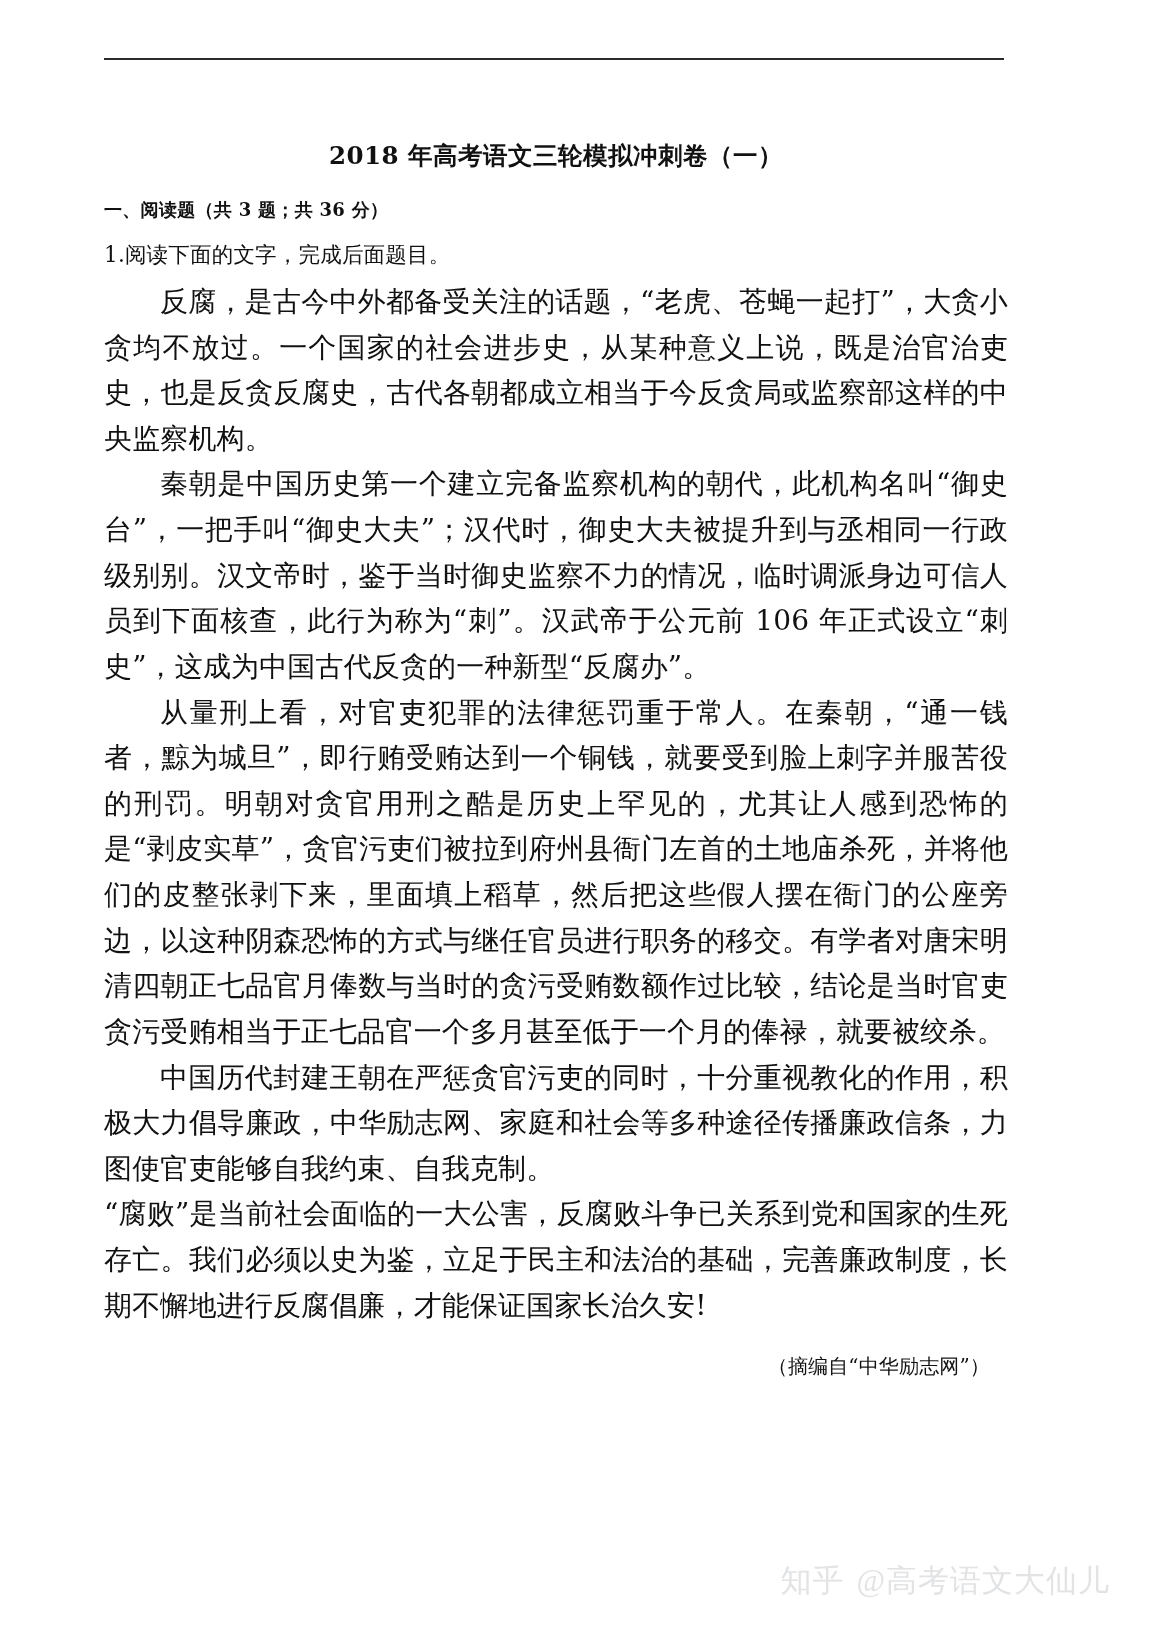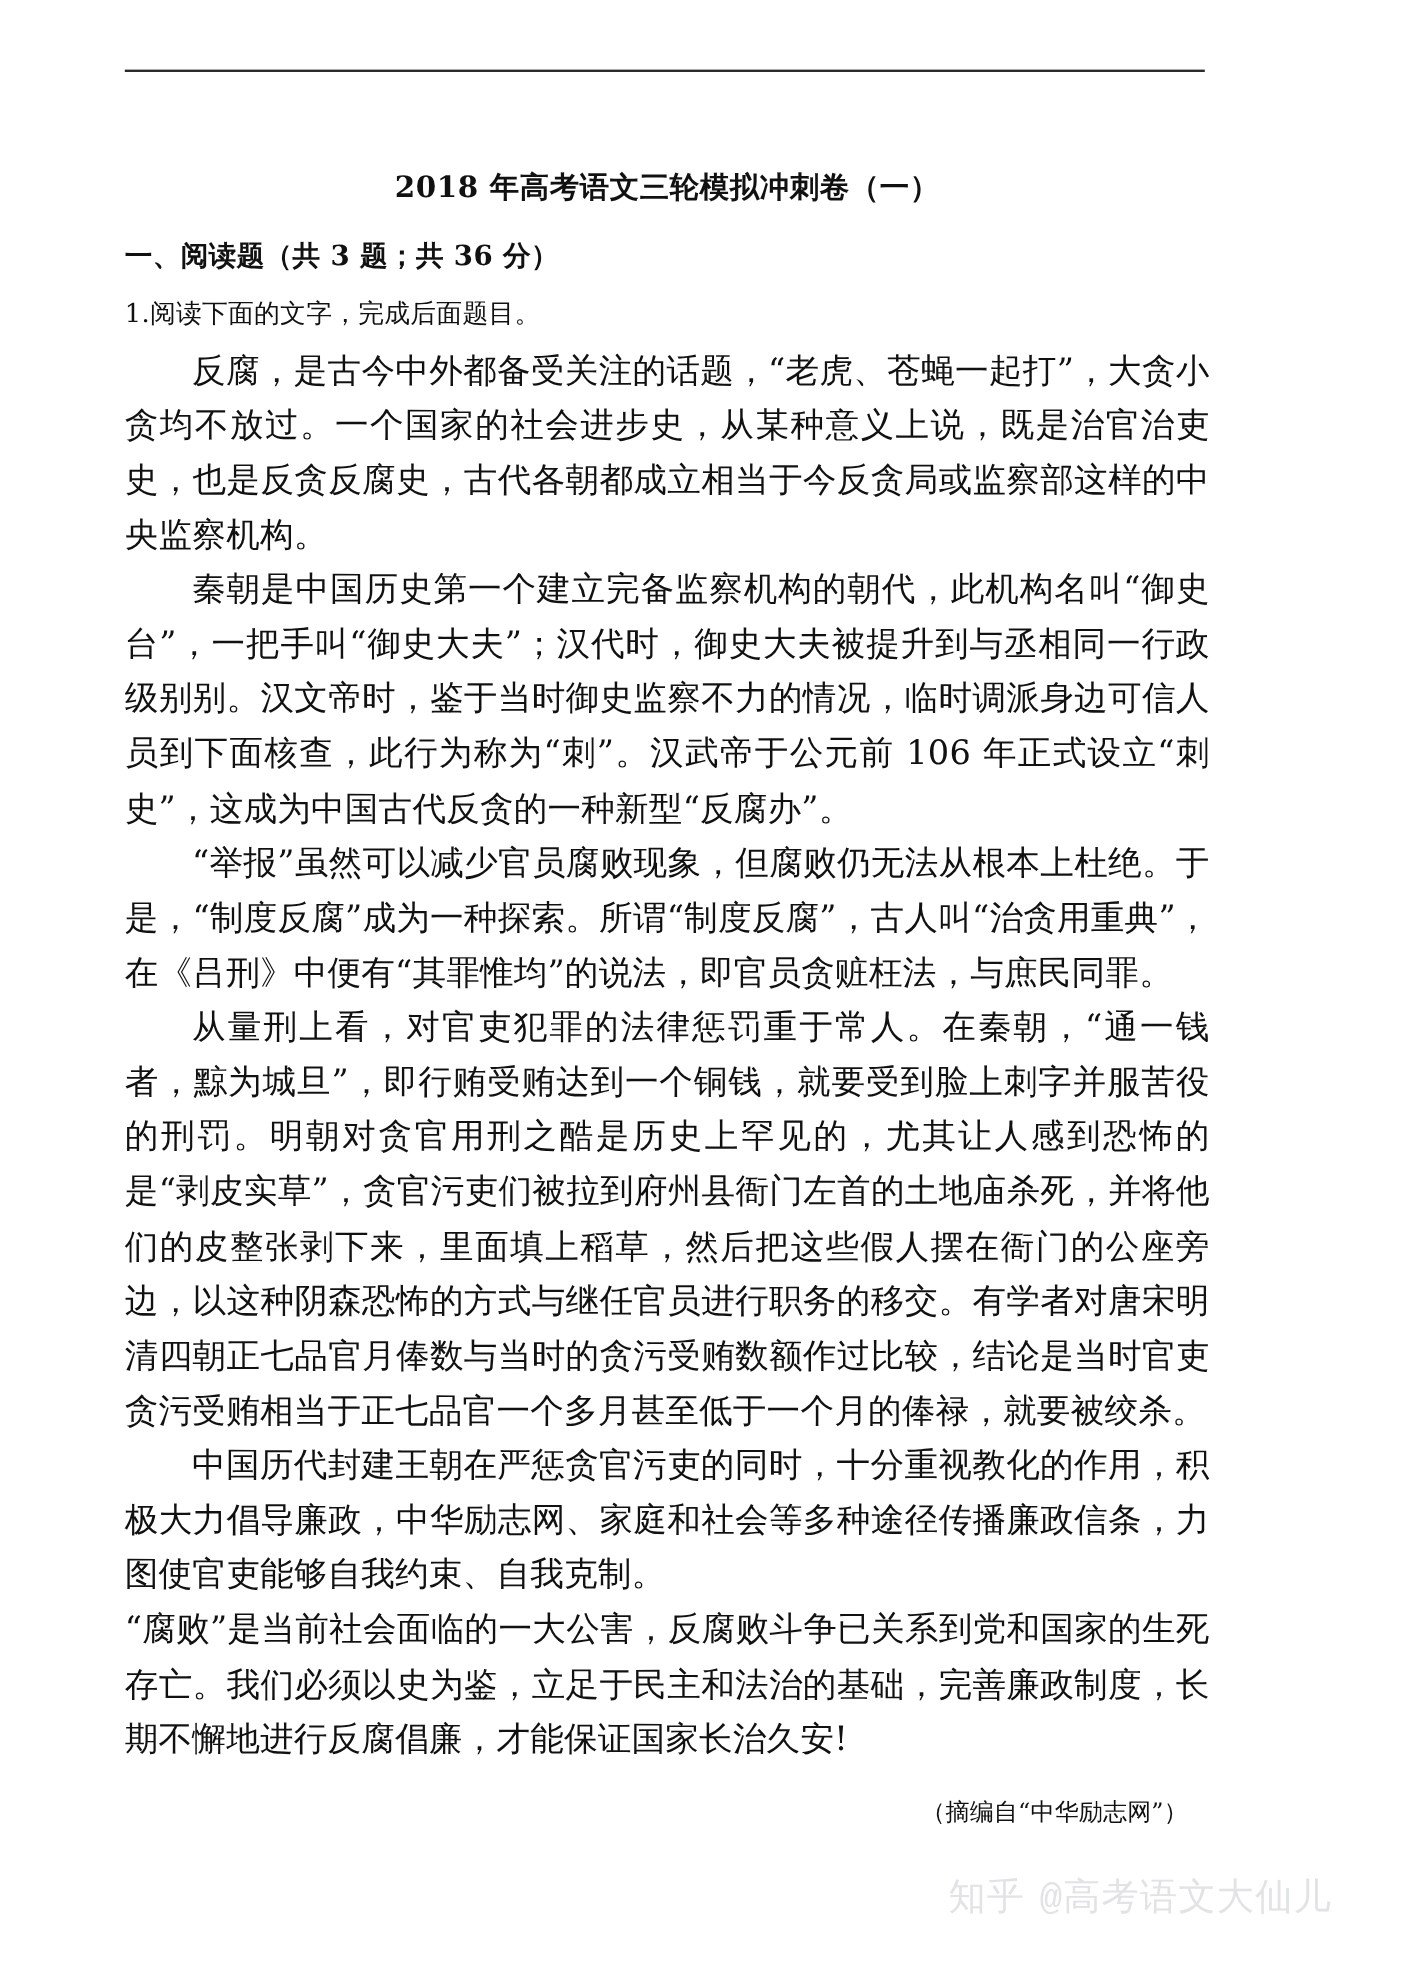--- a/index.html
+++ b/index.html
@@ -41,21 +41,21 @@
   .doc-title {
     text-align: center;
     font-size: 24.5px;
     font-weight: 700;
     letter-spacing: 0.5px;
     margin: 0 0 26px 0;
     line-height: 1.3;
     font-family: "DejaVu Serif", "Liberation Serif", serif;
   }
   .section-heading {
-    font-size: 23px;
+    font-size: 18px;
     font-weight: 700;
     margin: 0 0 16px 0;
     line-height: 1.35;
     letter-spacing: 0.3px;
   }
   .question-lead {
     font-size: 21.5px;
     margin: 0 0 6px 0;
     line-height: 1.62;
     letter-spacing: 0.2px;
@@ -79,21 +79,21 @@
     text-align: right;
     padding-right: 18px;
     letter-spacing: 0.15px;
   }
   .watermark {
     position: absolute;
     right: 58px;
     bottom: 48px;
     font-size: 31px;
     color: #e2e3e5;
-    font-family: Liberation Mono, monospace;
+    font-family: Liberation Serif, serif;
     letter-spacing: 1px;
     white-space: nowrap;
     user-select: none;
   }
   .watermark .wm-brand {
     margin-right: 12px;
   }
 </style>
 </head>
 <body>
@@ -106,21 +106,20 @@
 
     <h1 class="doc-title">2018 年高考语文三轮模拟冲刺卷（一）</h1>
 
     <h2 class="section-heading">一、阅读题（共 3 题；共 36 分）</h2>
 
     <p class="question-lead">1.阅读下面的文字，完成后面题目。</p>
 
     <div class="passage">
       <p>反腐，是古今中外都备受关注的话题，“老虎、苍蝇一起打”，大贪小贪均不放过。一个国家的社会进步史，从某种意义上说，既是治官治吏史，也是反贪反腐史，古代各朝都成立相当于今反贪局或监察部这样的中央监察机构。</p>
       <p>秦朝是中国历史第一个建立完备监察机构的朝代，此机构名叫“御史台”，一把手叫“御史大夫”；汉代时，御史大夫被提升到与丞相同一行政级别别。汉文帝时，鉴于当时御史监察不力的情况，临时调派身边可信人员到下面核查，此行为称为“刺”。汉武帝于公元前 106 年正式设立“刺史”，这成为中国古代反贪的一种新型“反腐办”。</p>
-      <p>“举报”虽然可以减少官员腐败现象，但腐败仍无法从根本上杜绝。于是，“制度反腐”成为一种探索。所谓“制度反腐”，古人叫“治贪用重典”，在《吕刑》中便有“其罪惟均”的说法，即官员贪赃枉法，与庶民同罪。</p>
       <p>从量刑上看，对官吏犯罪的法律惩罚重于常人。在秦朝，“通一钱者，黥为城旦”，即行贿受贿达到一个铜钱，就要受到脸上刺字并服苦役的刑罚。明朝对贪官用刑之酷是历史上罕见的，尤其让人感到恐怖的是“剥皮实草”，贪官污吏们被拉到府州县衙门左首的土地庙杀死，并将他们的皮整张剥下来，里面填上稻草，然后把这些假人摆在衙门的公座旁边，以这种阴森恐怖的方式与继任官员进行职务的移交。有学者对唐宋明清四朝正七品官月俸数与当时的贪污受贿数额作过比较，结论是当时官吏贪污受贿相当于正七品官一个多月甚至低于一个月的俸禄，就要被绞杀。</p>
       <p>中国历代封建王朝在严惩贪官污吏的同时，十分重视教化的作用，积极大力倡导廉政，中华励志网、家庭和社会等多种途径传播廉政信条，力图使官吏能够自我约束、自我克制。</p>
       <p class="no-indent">“腐败”是当前社会面临的一大公害，反腐败斗争已关系到党和国家的生死存亡。我们必须以史为鉴，立足于民主和法治的基础，完善廉政制度，长期不懈地进行反腐倡廉，才能保证国家长治久安!</p>
     </div>
 
     <p class="attribution">（摘编自“中华励志网”）</p>
 
   </div>
 
   <div class="watermark">

